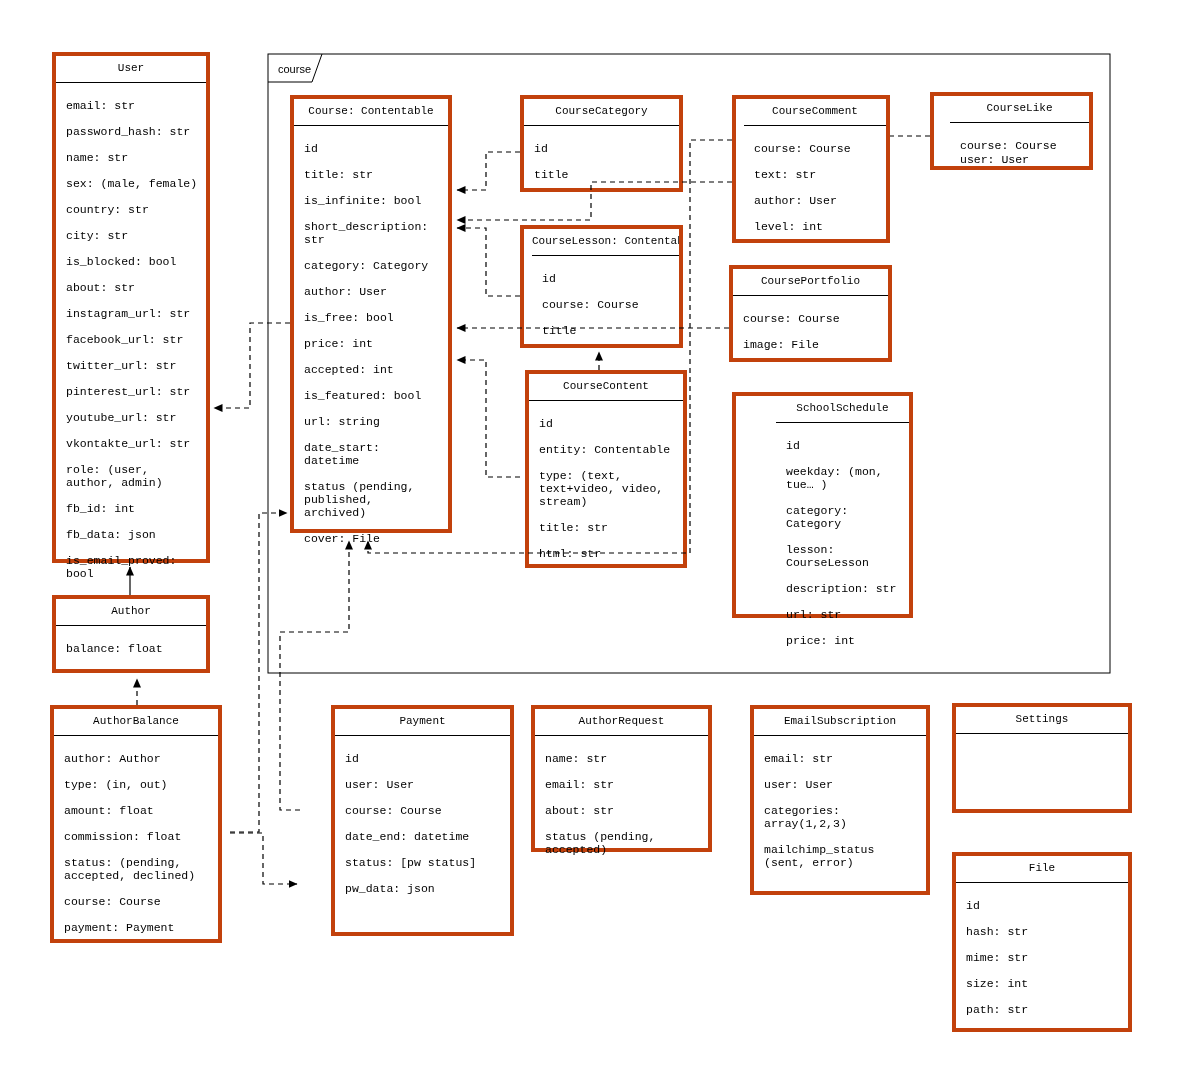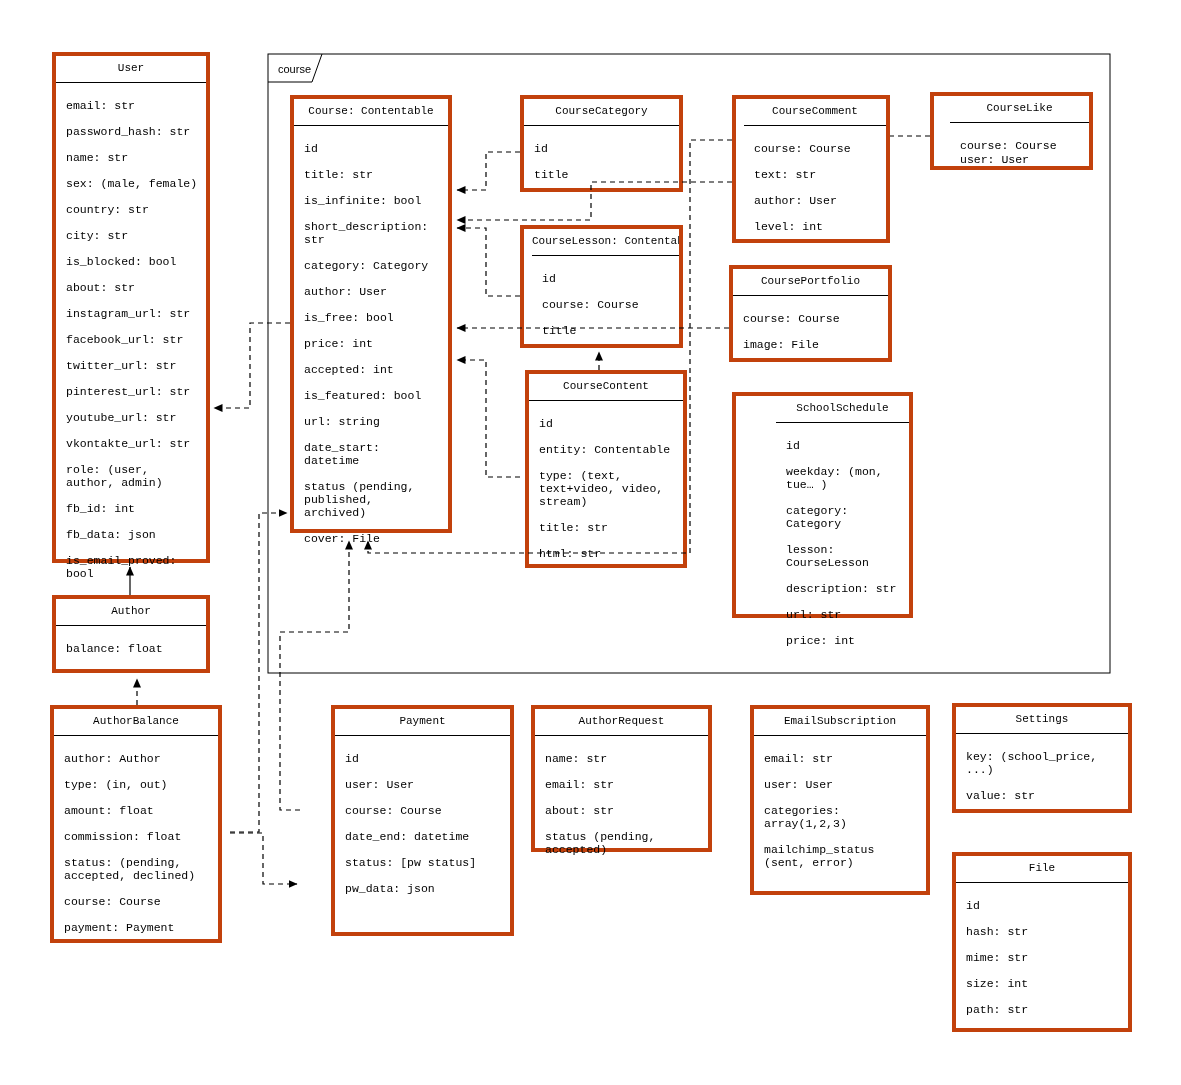--- a/index.html
+++ b/index.html
@@ -174,24 +174,20 @@
     <div class="entity-title">EmailSubscription</div>
     <div class="fields">
           <div class="field">email: str</div>
           <div class="field">user: User</div>
           <div class="field">categories: array(1,2,3)</div>
           <div class="field">mailchimp_status (sent, error)</div>
         </div>
   </div>
       <div class="entity" style="left: 952px; top: 703px; width: 180px; height: 110px;">
     <div class="entity-title">Settings</div>
-    <div class="fields">
-          <div class="field">key: (school_price, ...)</div>
-          <div class="field">value: str</div>
-        </div>
   </div>
       <div class="entity" style="left: 952px; top: 852px; width: 180px; height: 180px;">
     <div class="entity-title">File</div>
     <div class="fields">
           <div class="field">id</div>
           <div class="field">hash: str</div>
           <div class="field">mime: str</div>
           <div class="field">size: int</div>
           <div class="field">path: str</div>
         </div>

